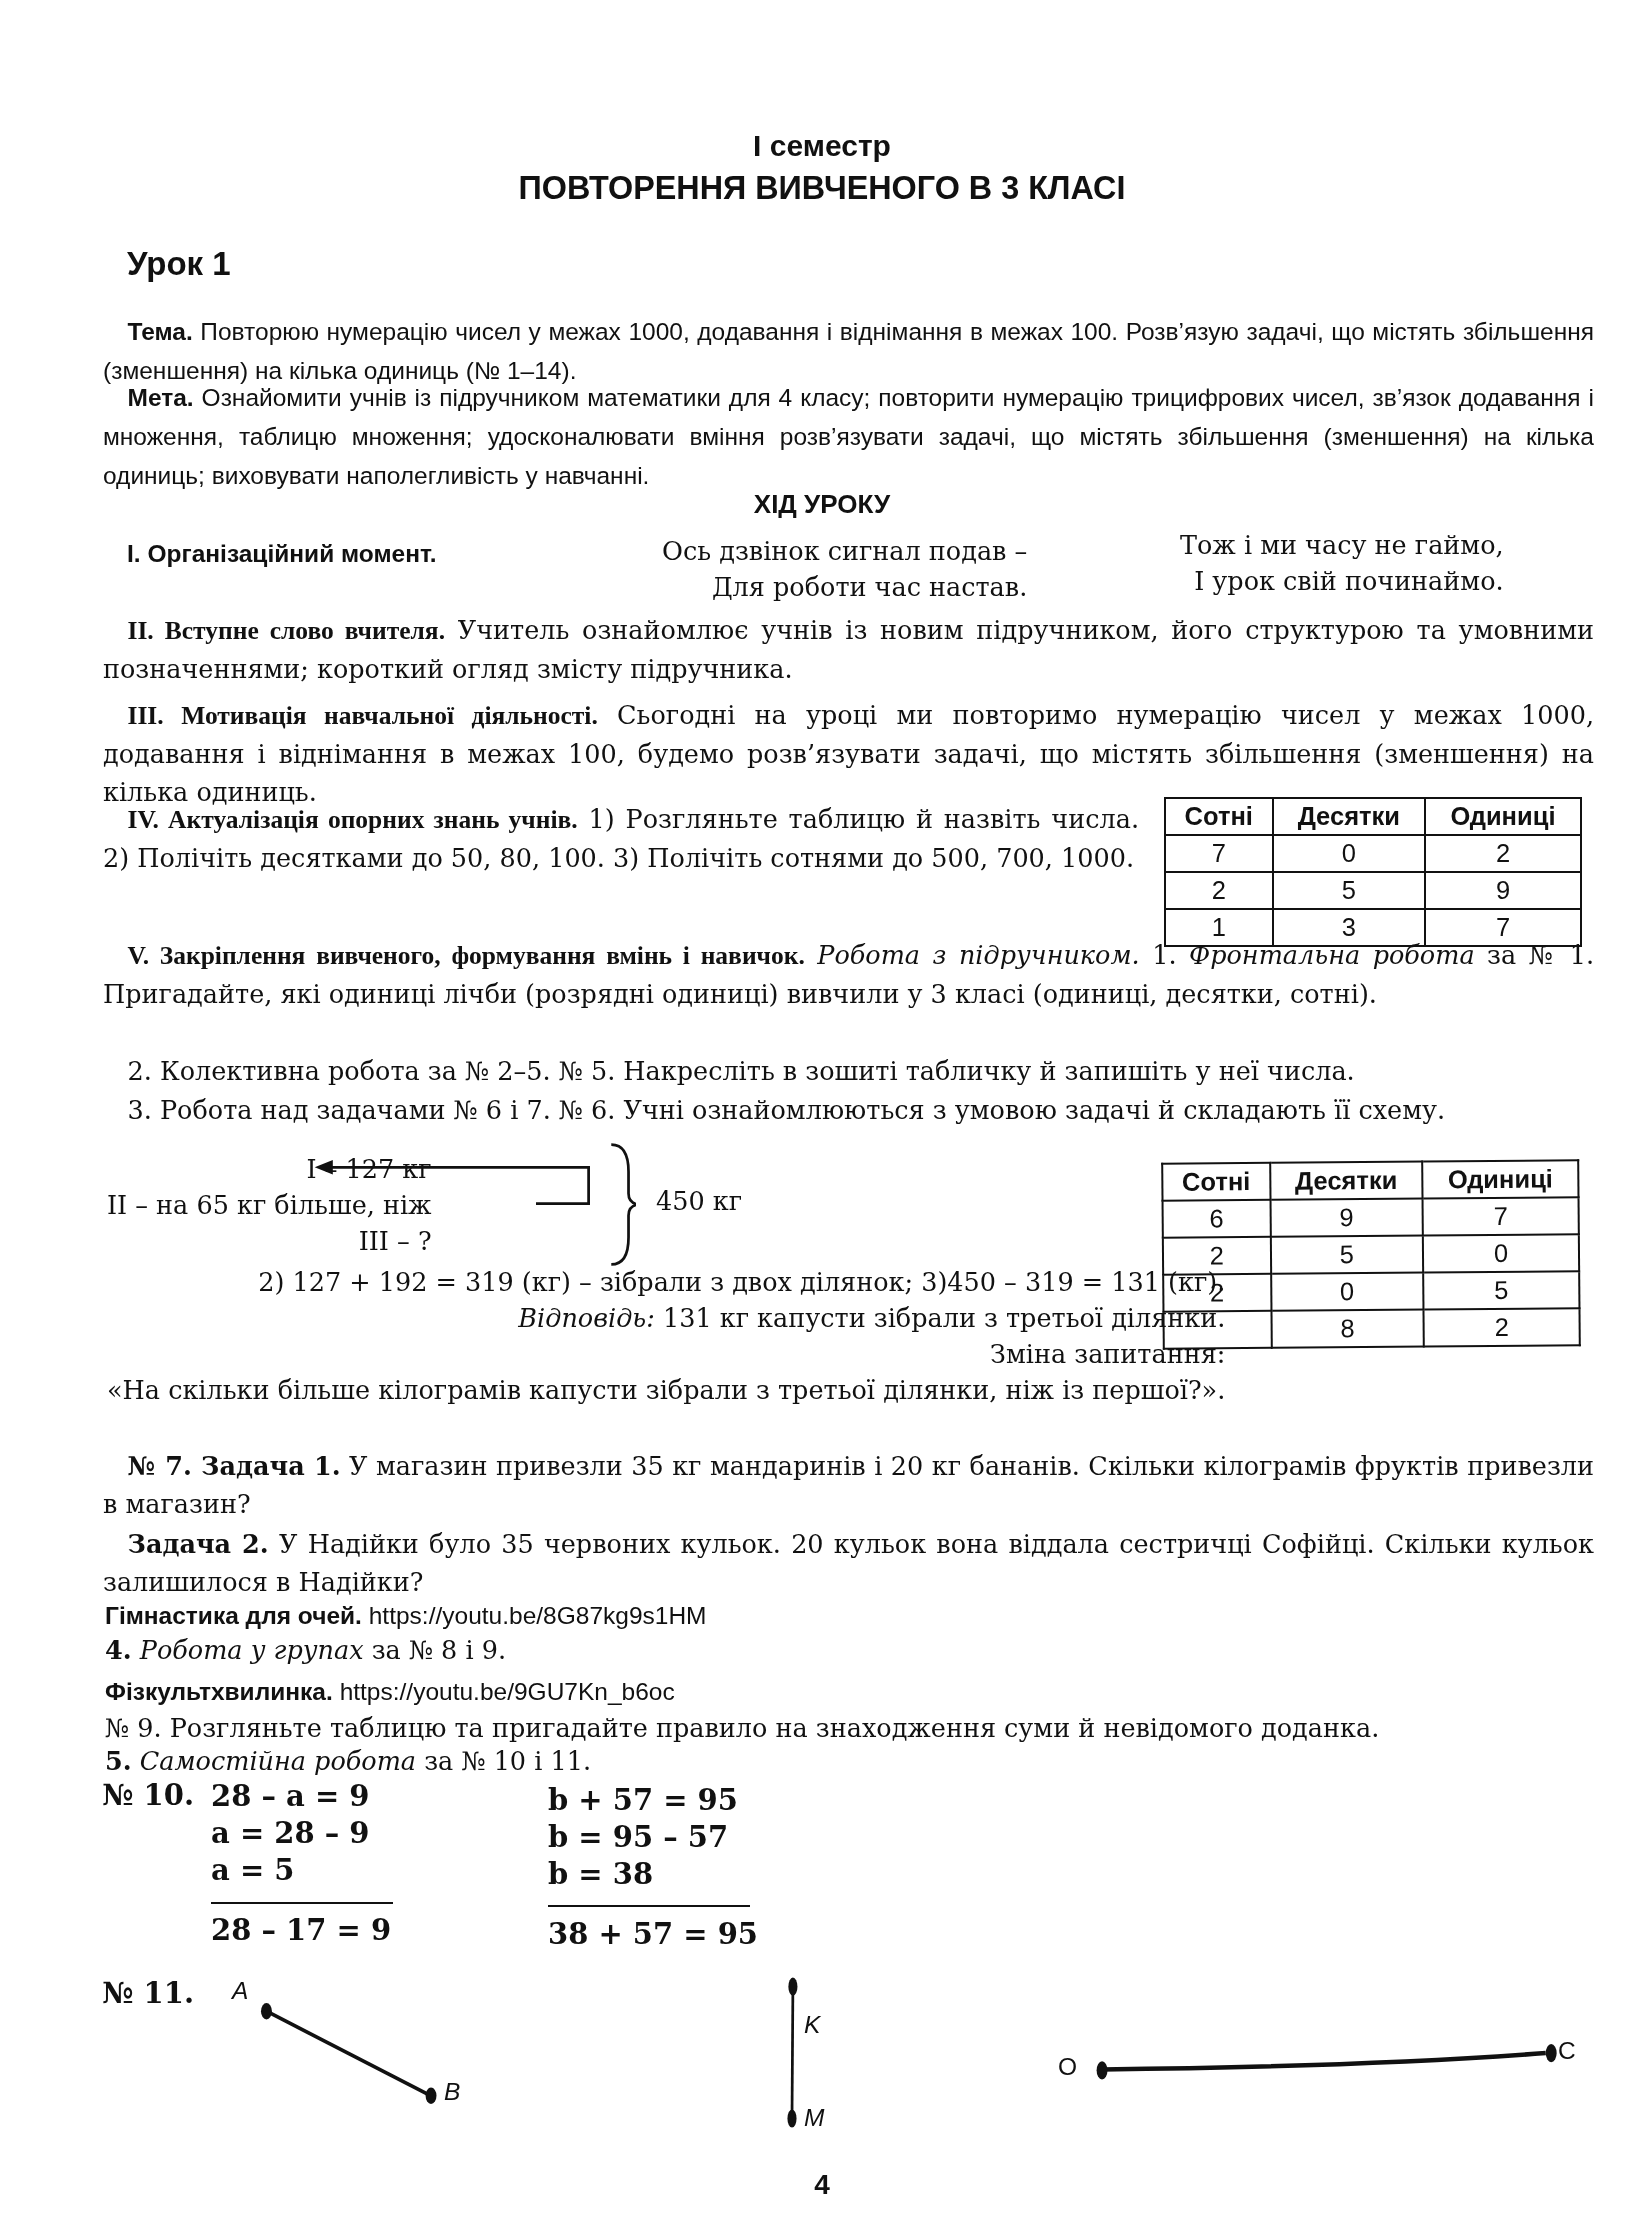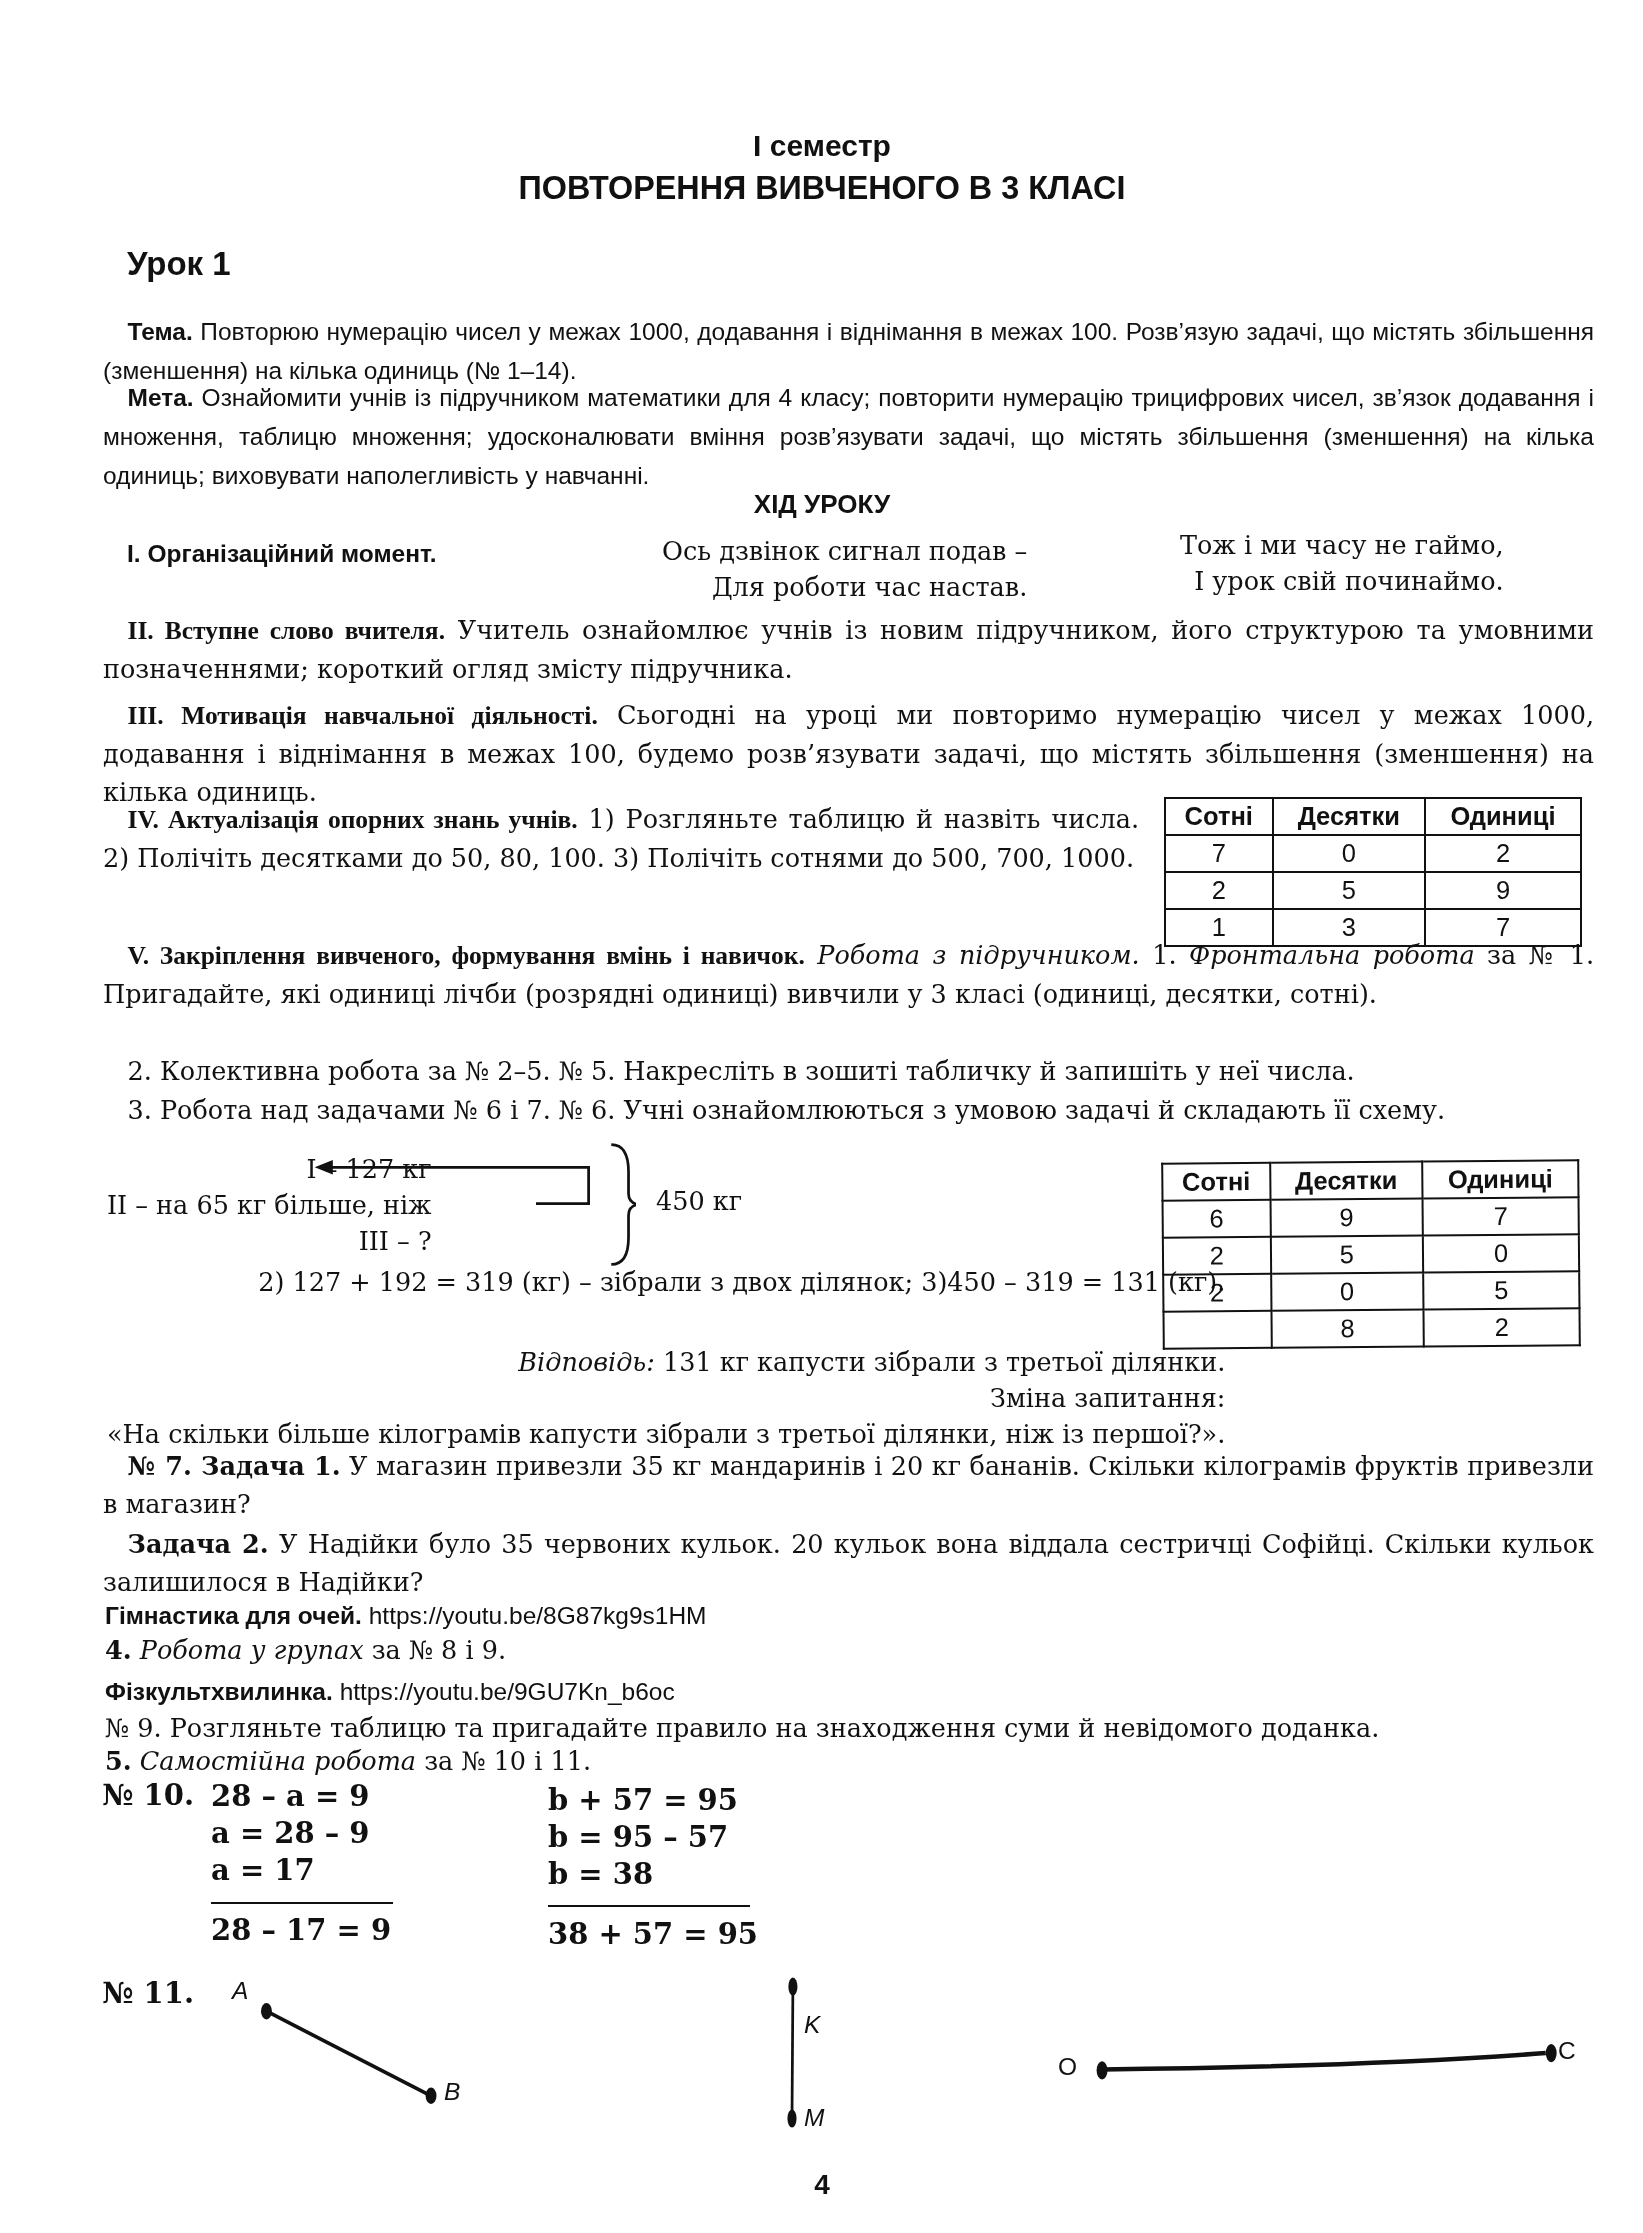--- a/index.html
+++ b/index.html
@@ -150,21 +150,21 @@
       <tr>
         <td></td>
         <td>8</td>
         <td>2</td>
       </tr>
     </tbody>
   </table>
 
   <div class="abs serif" style="left:62px; top:1264px; font-size:25.5px; line-height:36px;">
     <div style="padding-left:45px;">2) 127 + 192 = 319 (кг) – зібрали з двох ділянок; 3)450 – 319 = 131 (кг).</div>
-    <div style="padding-left:45px;margin-top:44px;"><i>Відповідь:</i> <span>131 кг капусти зібрали з третьої ділянки.</span></div>
+    <div style="padding-left:45px;"><i>Відповідь:</i> <span>131 кг капусти зібрали з третьої ділянки.</span></div>
     <div style="padding-left:45px;">Зміна запитання:</div>
     <div style="padding-left:45px;">«На скільки більше кілограмів капусти зібрали з третьої ділянки, ніж із першої?».</div>
   </div>
 
   <div class="serif-para" style="top:1447px;">
     <span class="indent"></span><b>№ 7. Задача 1.</b>
     <span>У магазин привезли 35 кг мандаринів і 20 кг бананів. Скільки кілограмів фруктів привезли в магазин?</span>
   </div>
   <div class="serif-para" style="top:1525px;">
     <span class="indent"></span><b>Задача 2.</b>
@@ -188,21 +188,21 @@
   <div class="abs serif" style="left:105px; top:1746px; font-size:25.5px;">
     <b>5.</b>
     <i>Самостійна робота</i>
     <span>за № 10 і 11.</span>
   </div>
 
   <div class="abs math" style="left:102px; top:1778px;">№ 10.</div>
   <div class="abs math" style="left:211px; top:1778px; line-height:37px;">
     <div>28 – a = 9</div>
     <div>a = 28 – 9</div>
-    <div>a = 17</div>
+    <div>a = 5</div>
   </div>
   <div class="abs" style="left:211px; top:1902px; width:182px; border-top:2.7px solid #111;"></div>
   <div class="abs math" style="left:211px; top:1913px;">28 – 17 = 9</div>
 
   <div class="abs math" style="left:548px; top:1782px; line-height:37px;">
     <div>b + 57 = 95</div>
     <div>b = 95 – 57</div>
     <div>b = 38</div>
   </div>
   <div class="abs" style="left:548px; top:1905px; width:202px; border-top:2.7px solid #111;"></div>

